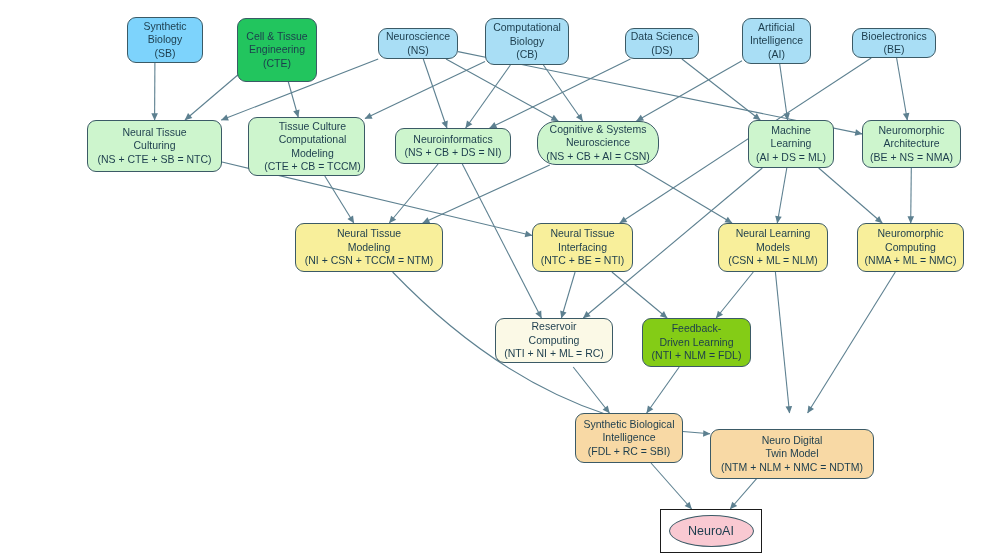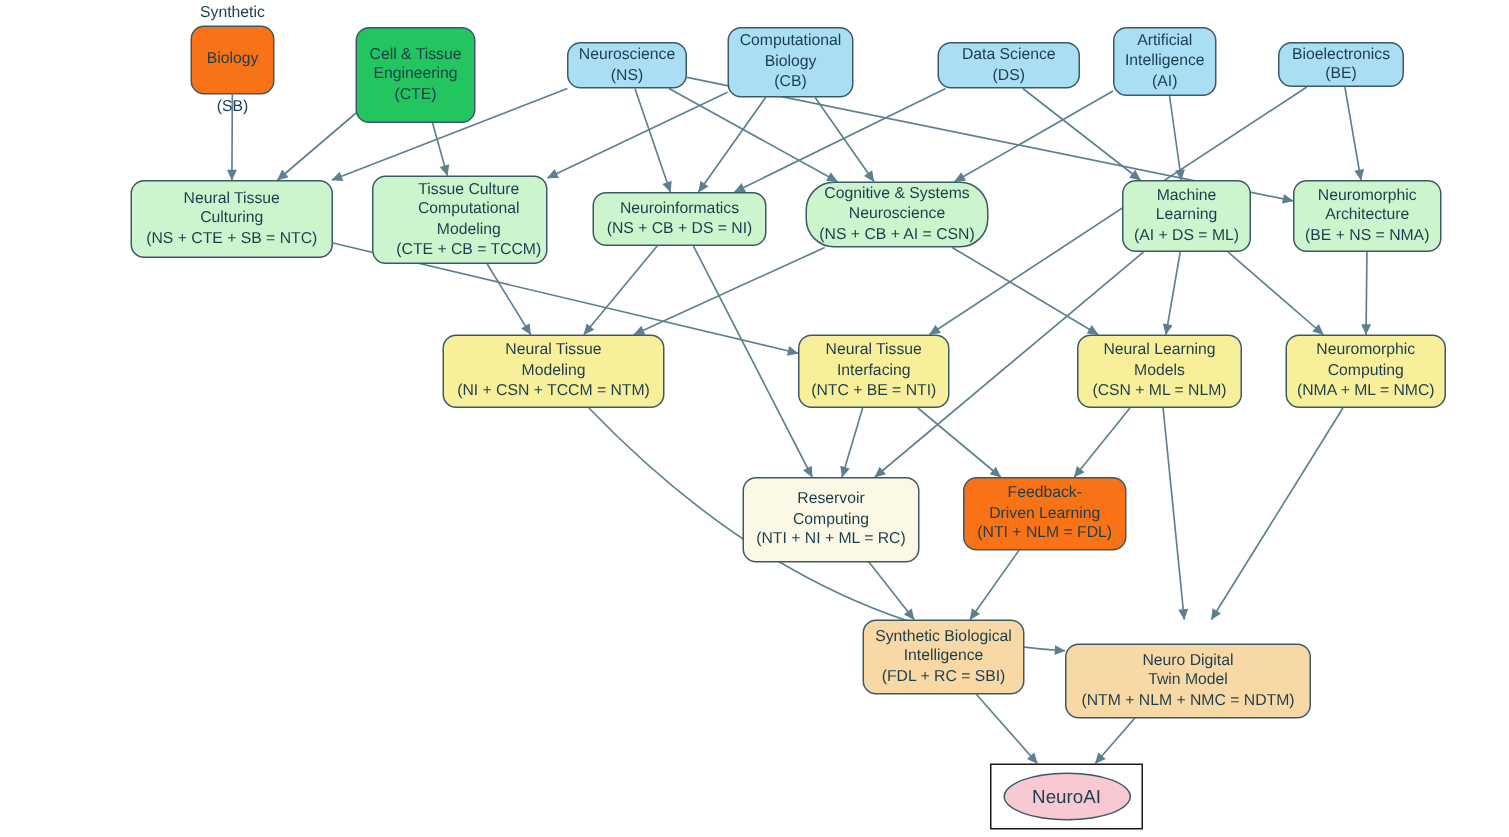--- a/index.html
+++ b/index.html
@@ -59,40 +59,40 @@
       <path d="M753.3,272.0 L716.2,318.0" class="edge" marker-end="url(#arrow)"></path>
       <path d="M392.6,272.0 Q540,425 710.0,433.8" class="edge" marker-end="url(#arrow)"></path>
       <path d="M775.4,272.0 L789.5,413.0" class="edge" marker-end="url(#arrow)"></path>
       <path d="M895.3,272.0 L807.6,413.0" class="edge" marker-end="url(#arrow)"></path>
       <path d="M573.2,367.0 L609.4,413.0" class="edge" marker-end="url(#arrow)"></path>
       <path d="M679.2,367.0 L646.7,413.0" class="edge" marker-end="url(#arrow)"></path>
       <path d="M651.0,463.0 L691.6,509.0" class="edge" marker-end="url(#arrow)"></path>
       <path d="M770.2,463.0 L730.2,509.0" class="edge" marker-end="url(#arrow)"></path>
     </svg>
   <div id="nodes">
-      <div class="node" style="background: #f97316; position: absolute; left: 127px; top: 17px; width: 56px; height: 46px; gap: 18px;">
+      <div class="node" style="background: #7dd3fc; position: absolute; left: 127px; top: 17px; width: 76px; height: 46px;">
         <div class="ln">Synthetic</div>
         <div class="ln">Biology</div>
         <div class="ln">(SB)</div>
       </div>
       <div class="node" style="background: #22c55e; position: absolute; left: 237px; top: 18px; width: 80px; height: 64px;">
         <div class="ln">Cell &amp; Tissue</div>
         <div class="ln">Engineering</div>
         <div class="ln">(CTE)</div>
       </div>
       <div class="node" style="background: rgb(169, 222, 245); position: absolute; left: 378px; top: 28px; width: 80px; height: 31px;">
         <div class="ln">Neuroscience</div>
         <div class="ln">(NS)</div>
       </div>
       <div class="node" style="background: rgb(169, 222, 245); position: absolute; left: 485px; top: 18px; width: 84px; height: 47px;">
         <div class="ln">Computational</div>
         <div class="ln">Biology</div>
         <div class="ln">(CB)</div>
       </div>
-      <div class="node" style="background: rgb(169, 222, 245); position: absolute; left: 625px; top: 28px; width: 95px; height: 31px;">
+      <div class="node" style="background: rgb(169, 222, 245); position: absolute; left: 625px; top: 28px; width: 74px; height: 31px;">
         <div class="ln">Data Science</div>
         <div class="ln">(DS)</div>
       </div>
       <div class="node" style="background: rgb(169, 222, 245); position: absolute; left: 742px; top: 18px; width: 69px; height: 46px;">
         <div class="ln">Artificial</div>
         <div class="ln">Intelligence</div>
         <div class="ln">(AI)</div>
       </div>
       <div class="node" style="background: rgb(169, 222, 245); position: absolute; left: 852px; top: 28px; width: 84px; height: 30px;">
         <div class="ln">Bioelectronics</div>
@@ -141,26 +141,26 @@
       <div class="node" style="background: rgb(248, 239, 155); position: absolute; left: 718px; top: 223px; width: 110px; height: 49px;">
         <div class="ln">Neural Learning</div>
         <div class="ln">Models</div>
         <div class="ln">(CSN + ML = NLM)</div>
       </div>
       <div class="node" style="background: rgb(248, 239, 155); position: absolute; left: 857px; top: 223px; width: 107px; height: 49px;">
         <div class="ln">Neuromorphic</div>
         <div class="ln">Computing</div>
         <div class="ln">(NMA + ML = NMC)</div>
       </div>
-      <div class="node" style="background: rgb(251, 249, 230); position: absolute; left: 495px; top: 318px; width: 118px; height: 57px;">
+      <div class="node" style="background: rgb(251, 249, 230); position: absolute; left: 495px; top: 318px; width: 118px; height: 45px;">
         <div class="ln">Reservoir</div>
         <div class="ln">Computing</div>
         <div class="ln">(NTI + NI + ML = RC)</div>
       </div>
-      <div class="node" style="background: #f97316; position: absolute; left: 642px; top: 318px; width: 109px; height: 49px;">
+      <div class="node" style="background: #84cc16; position: absolute; left: 642px; top: 318px; width: 109px; height: 49px;">
         <div class="ln">Feedback-</div>
         <div class="ln">Driven Learning</div>
         <div class="ln">(NTI + NLM = FDL)</div>
       </div>
       <div class="node" style="background: rgb(248, 217, 165); position: absolute; left: 575px; top: 413px; width: 108px; height: 50px;">
         <div class="ln">Synthetic Biological</div>
         <div class="ln">Intelligence</div>
         <div class="ln">(FDL + RC = SBI)</div>
       </div>
       <div class="node" style="background: rgb(248, 217, 165); position: absolute; left: 710px; top: 413px; width: 164px; height: 50px; margin-top: 16px;">

